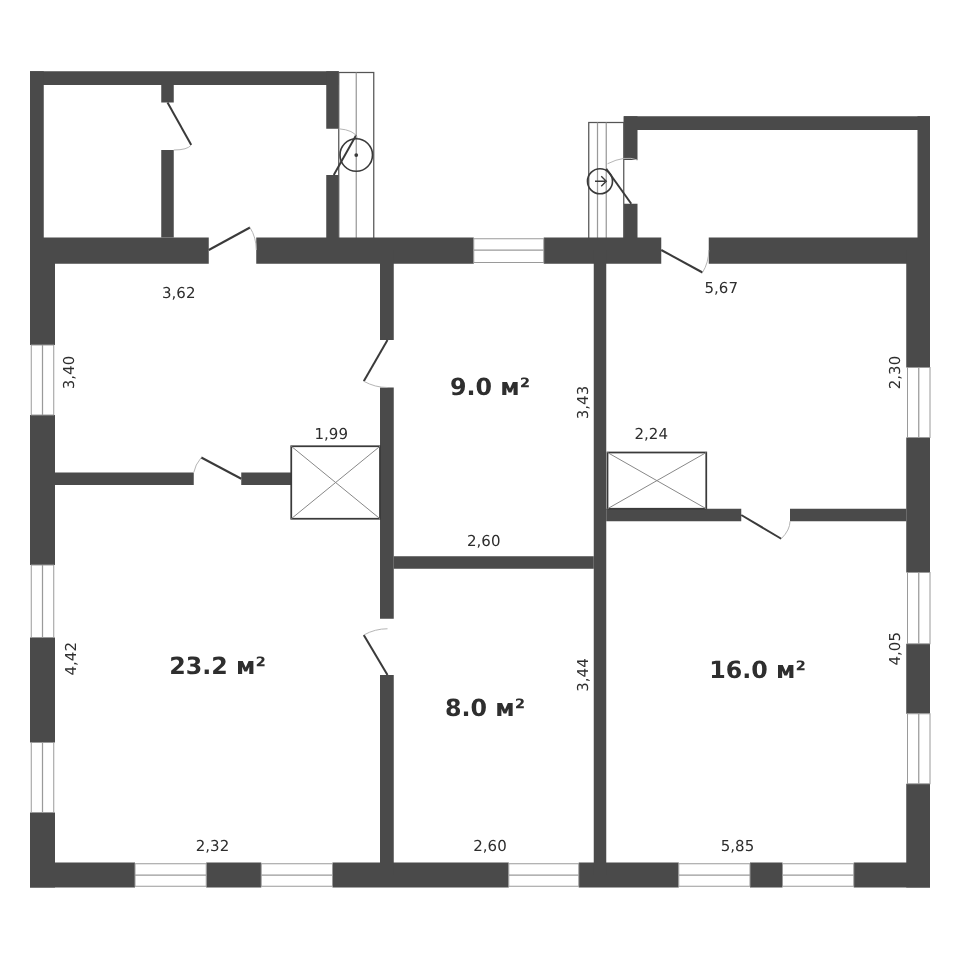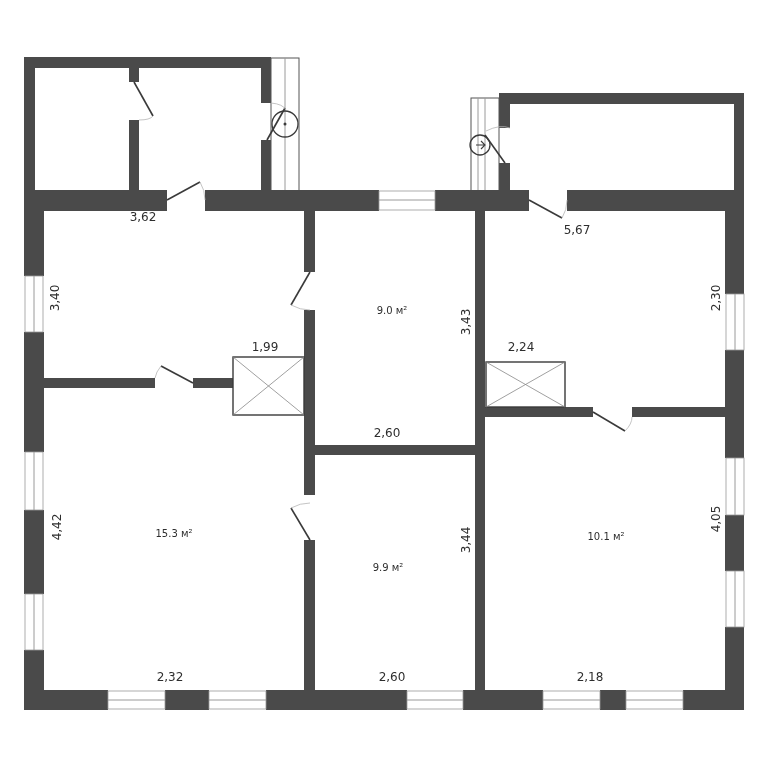--- a/index.html
+++ b/index.html
@@ -14,21 +14,21 @@
     .shaftx { stroke: #888; stroke-width: 0.8; }
     .balc { fill: #ffffff; stroke: #555; stroke-width: 1; }
     .lbl {
       position: absolute;
       font-family: "DejaVu Sans", sans-serif;
       color: #2e2e2e;
       white-space: nowrap;
       transform: translate(-50%, -50%);
     }
     .dim { font-size: 12px; }
-    .area { font-size: 10px; }
+    .area { font-size: 19px; font-weight: bold; }
     .rot { transform: translate(-50%, -50%) rotate(-90deg); }
   </style>
 </head>
 <body>
 
 <svg id="plan" viewBox="0 0 768 768" xmlns="http://www.w3.org/2000/svg">
 
   <g>
     <rect class="wall" x="24" y="57" width="247" height="11"></rect>
     <rect class="wall" x="24" y="57" width="11" height="140"></rect>
@@ -149,31 +149,31 @@
     <line class="shaftx" x1="233" y1="357" x2="304" y2="415"></line>
     <line class="shaftx" x1="304" y1="357" x2="233" y2="415"></line>
   </g>
   <g>
     <rect class="shaft" x="486" y="362" width="79" height="45"></rect>
     <line class="shaftx" x1="486" y1="362" x2="565" y2="407"></line>
     <line class="shaftx" x1="565" y1="362" x2="486" y2="407"></line>
   </g>
 </svg>
 
-<span class="lbl dim" style="left:143px;top:217px">3,62</span>
+<span class="lbl dim" style="left:143px;top:234px">3,62</span>
 <span class="lbl dim rot" style="left:55px;top:298px">3,40</span>
 <span class="lbl dim" style="left:577px;top:230px">5,67</span>
 <span class="lbl dim rot" style="left:716px;top:298px">2,30</span>
 <span class="lbl dim" style="left:265px;top:347px">1,99</span>
 <span class="lbl dim" style="left:521px;top:347px">2,24</span>
 <span class="lbl dim rot" style="left:466px;top:322px">3,43</span>
 <span class="lbl dim" style="left:387px;top:433px">2,60</span>
 <span class="lbl dim rot" style="left:57px;top:527px">4,42</span>
 <span class="lbl dim rot" style="left:466px;top:540px">3,44</span>
 <span class="lbl dim rot" style="left:716px;top:519px">4,05</span>
 <span class="lbl dim" style="left:170px;top:677px">2,32</span>
 <span class="lbl dim" style="left:392px;top:677px">2,60</span>
-<span class="lbl dim" style="left:590px;top:677px">2,18</span>
+<span class="lbl dim" style="left:590px;top:677px">5,85</span>
 
 <span class="lbl area" style="left:392px;top:310px">9.0 м²</span>
-<span class="lbl area" style="left:174px;top:533px">15.3 м²</span>
-<span class="lbl area" style="left:388px;top:567px">9.9 м²</span>
-<span class="lbl area" style="left:606px;top:536px">10.1 м²</span>
+<span class="lbl area" style="left:174px;top:533px">23.2 м²</span>
+<span class="lbl area" style="left:388px;top:567px">8.0 м²</span>
+<span class="lbl area" style="left:606px;top:536px">16.0 м²</span>
 
 </body></html>

